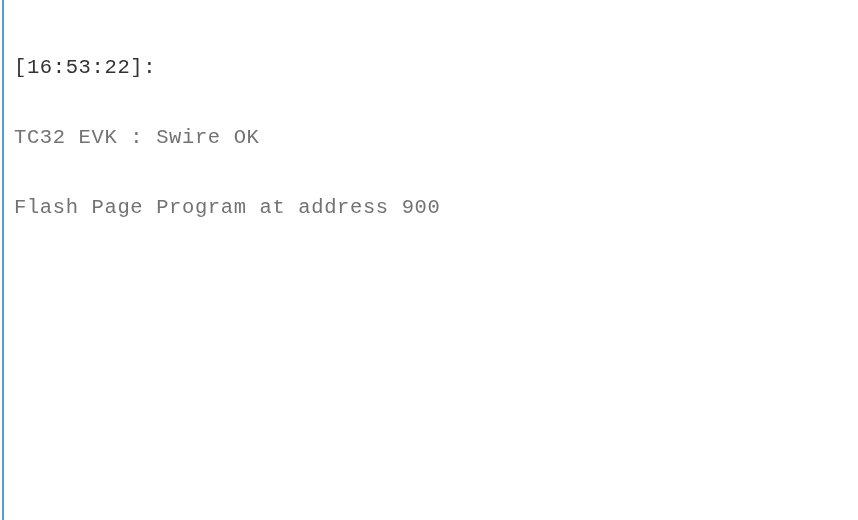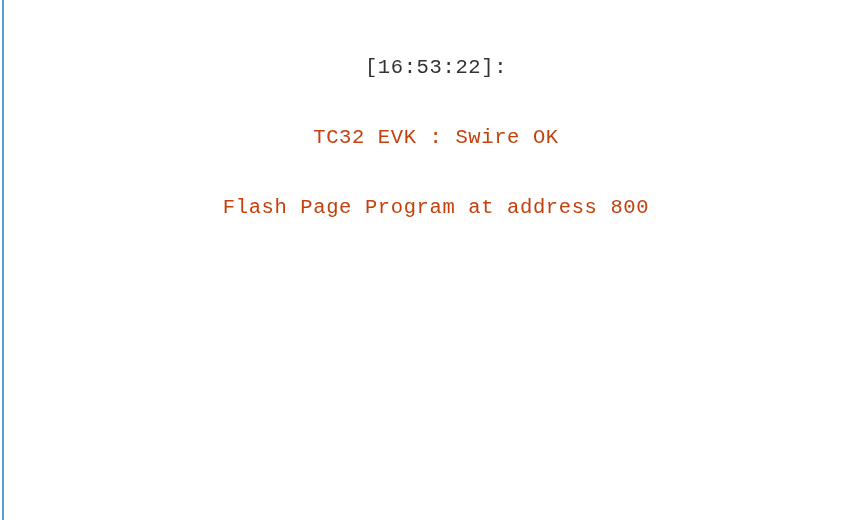--- a/index.html
+++ b/index.html
@@ -15,21 +15,20 @@
     font-family: "Liberation Mono", "DejaVu Sans Mono", monospace;
   }
 
   
   #console-window {
     position: relative;
     width: 858px;
     height: 520px;
     background: #ffffff;
     box-sizing: border-box;
-    text-align: center;
   }
 
   
   #left-accent-rule {
     position: absolute;
     left: 2px;
     top: 0;
     width: 2px;
     height: 520px;
     background: #5b9bd5;
@@ -48,38 +47,38 @@
     color: #333333;
     white-space: pre;
     letter-spacing: 0.62px;
     -webkit-font-smoothing: auto;
   }
 
   .log-line {
     display: block;
     height: 23.35px;
     white-space: pre;
-    color: #c2410c;
+    color: #737373;
   }
 
   .log-line.timestamp-line {
     color: #333333;
   }
 </style>
 </head>
 <body>
 
 <div id="console-window">
 
   <div id="left-accent-rule"></div>
 
   <div id="log-output">
     <span class="log-line timestamp-line">[16:53:22]:</span>
     <span class="log-line">TC32 EVK : Swire OK</span>
-    <span class="log-line">Flash Page Program at address 800</span>
+    <span class="log-line">Flash Page Program at address 900</span>
     
     
     
     
     
     
     
     
     
     

